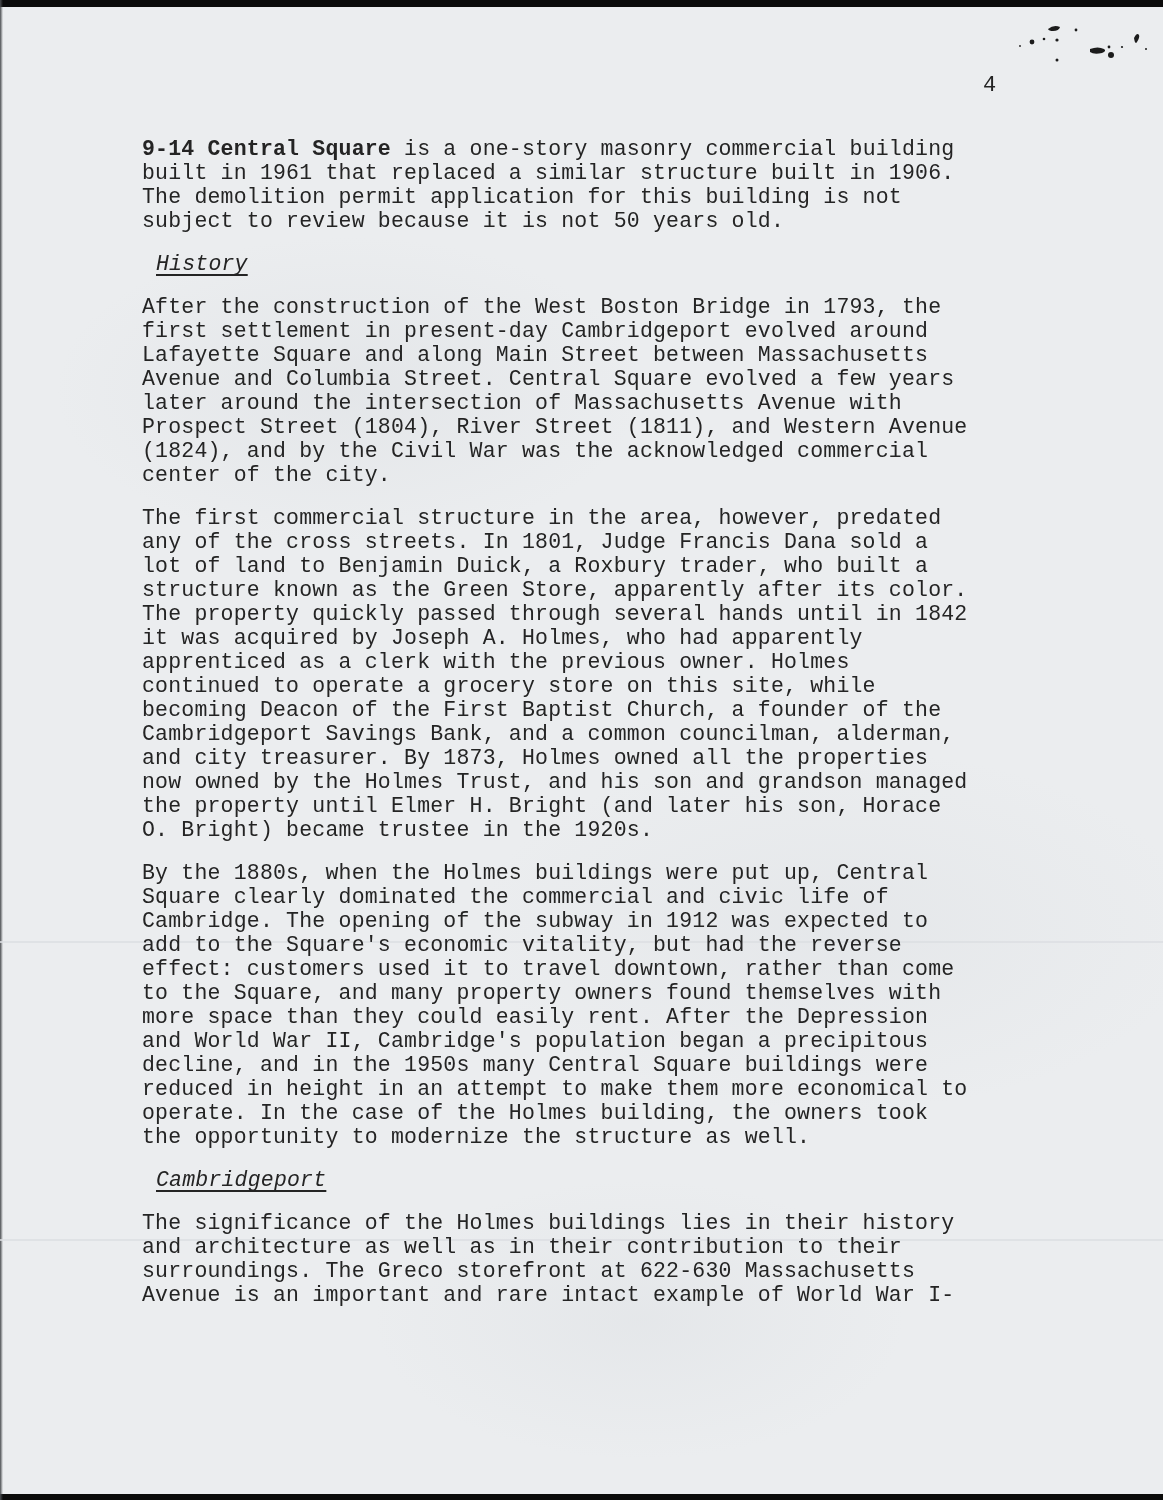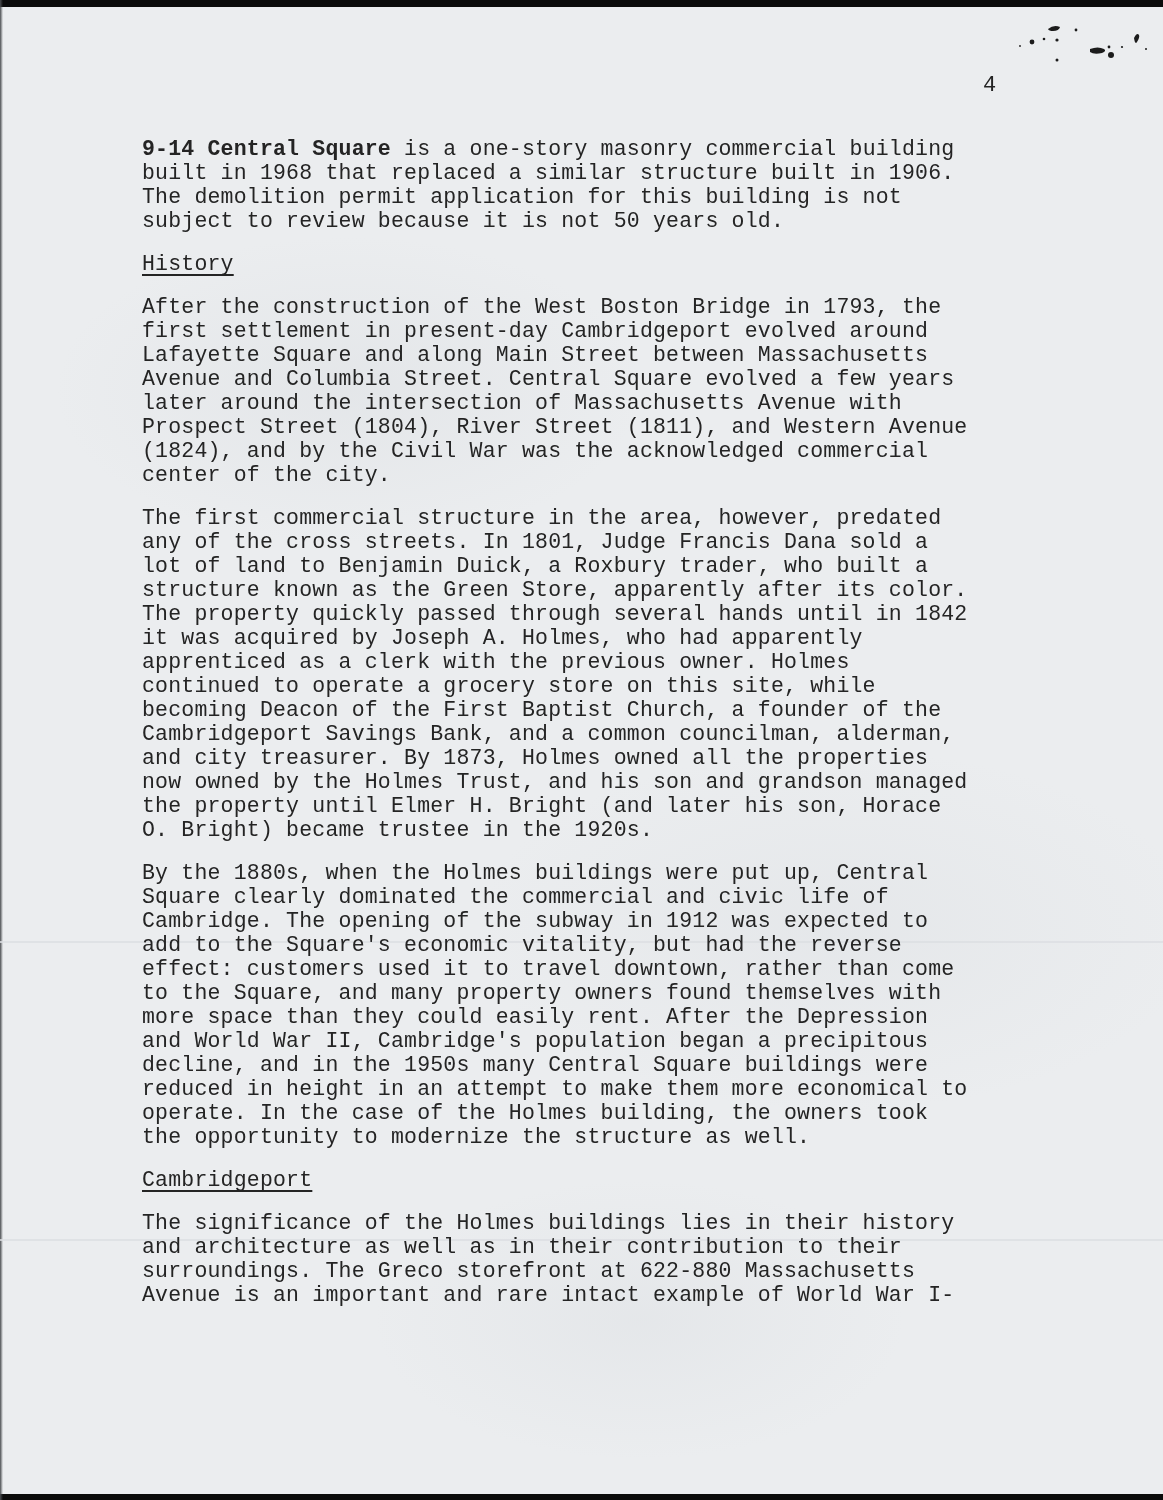--- a/index.html
+++ b/index.html
@@ -42,23 +42,24 @@
     font-size: 21.5px;
     line-height: 24px;
     letter-spacing: 0.2px;
   }
   .para {
     margin: 0 0 19px 0;
     white-space: pre-line;
   }
   .para strong { font-weight: bold; }
   .heading {
-    margin: 0 0 19px 0;
+    margin: 0 0 19px 14px;
     text-decoration: underline;
     text-underline-offset: 4px;
+    font-style: italic;
   }
 </style>
 </head>
 <body>
 
 <div class="page" style="--paper: #ebedef; --ink: #242424;">
   <div class="paper-mottle"></div>
 
   <div class="edge-top"></div>
   <div class="edge-bottom"></div>
@@ -81,21 +82,21 @@
       <circle cx="146" cy="33" r="1"></circle>
       <circle cx="57" cy="44" r="1.5"></circle>
       <circle cx="20" cy="30" r="0.9"></circle>
     </g>
   </svg>
 
   <div class="page-number">4</div>
 
   <main class="content" id="doc-body">
       <p class="para"><strong>9-14 Central Square</strong><span> is a one-story masonry commercial building
-built in 1968 that replaced a similar structure built in 1906.
+built in 1961 that replaced a similar structure built in 1906.
 The demolition permit application for this building is not
 subject to review because it is not 50 years old.</span></p>
       <div class="heading">History</div>
       <p class="para">After the construction of the West Boston Bridge in 1793, the
 first settlement in present-day Cambridgeport evolved around
 Lafayette Square and along Main Street between Massachusetts
 Avenue and Columbia Street. Central Square evolved a few years
 later around the intersection of Massachusetts Avenue with
 Prospect Street (1804), River Street (1811), and Western Avenue
 (1824), and by the Civil War was the acknowledged commercial
@@ -122,16 +123,16 @@
 to the Square, and many property owners found themselves with
 more space than they could easily rent. After the Depression
 and World War II, Cambridge's population began a precipitous
 decline, and in the 1950s many Central Square buildings were
 reduced in height in an attempt to make them more economical to
 operate. In the case of the Holmes building, the owners took
 the opportunity to modernize the structure as well.</p>
       <div class="heading">Cambridgeport</div>
       <p class="para">The significance of the Holmes buildings lies in their history
 and architecture as well as in their contribution to their
-surroundings. The Greco storefront at 622-880 Massachusetts
+surroundings. The Greco storefront at 622-630 Massachusetts
 Avenue is an important and rare intact example of World War I-</p>
     </main>
 </div>
 
 </body></html>

